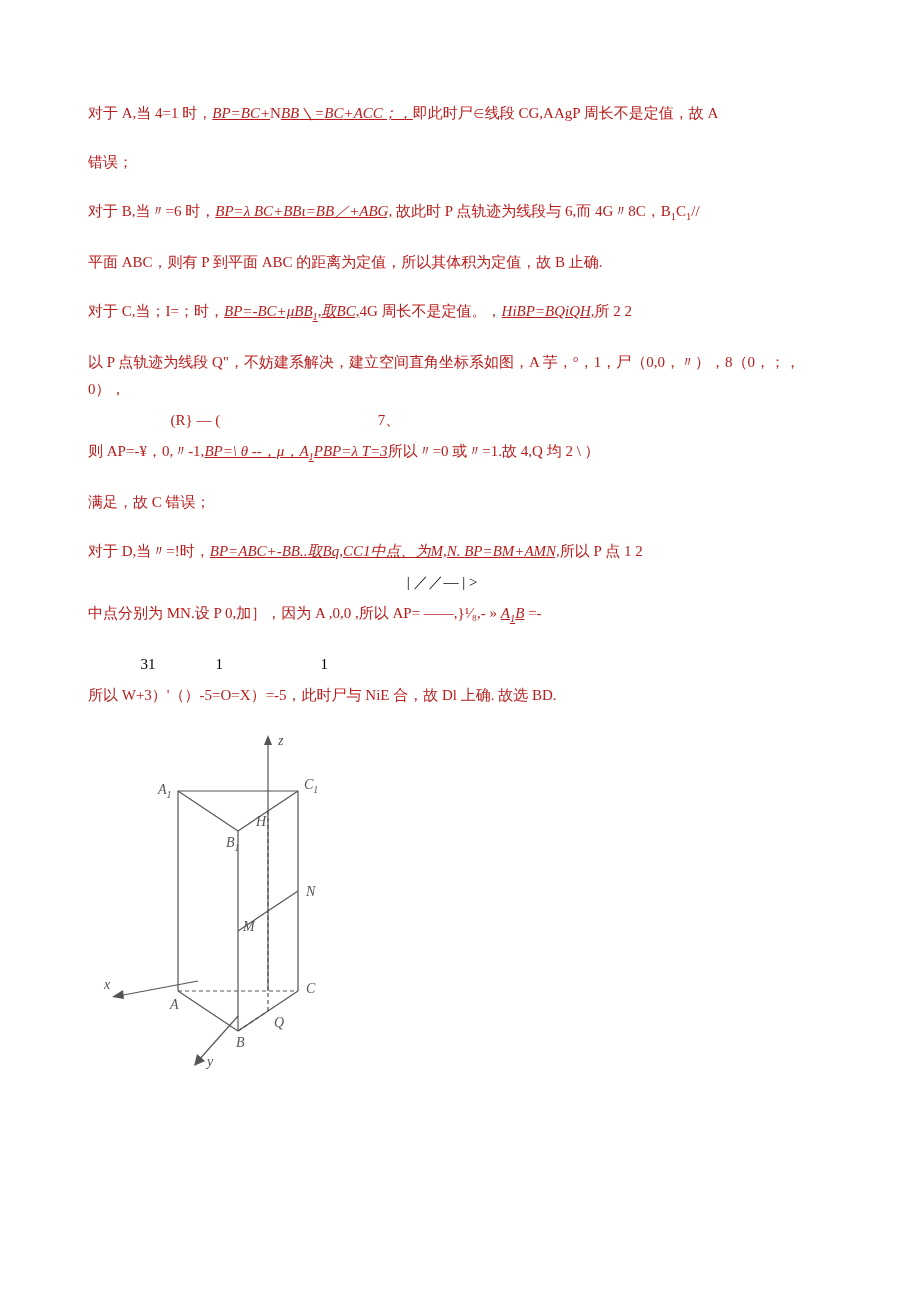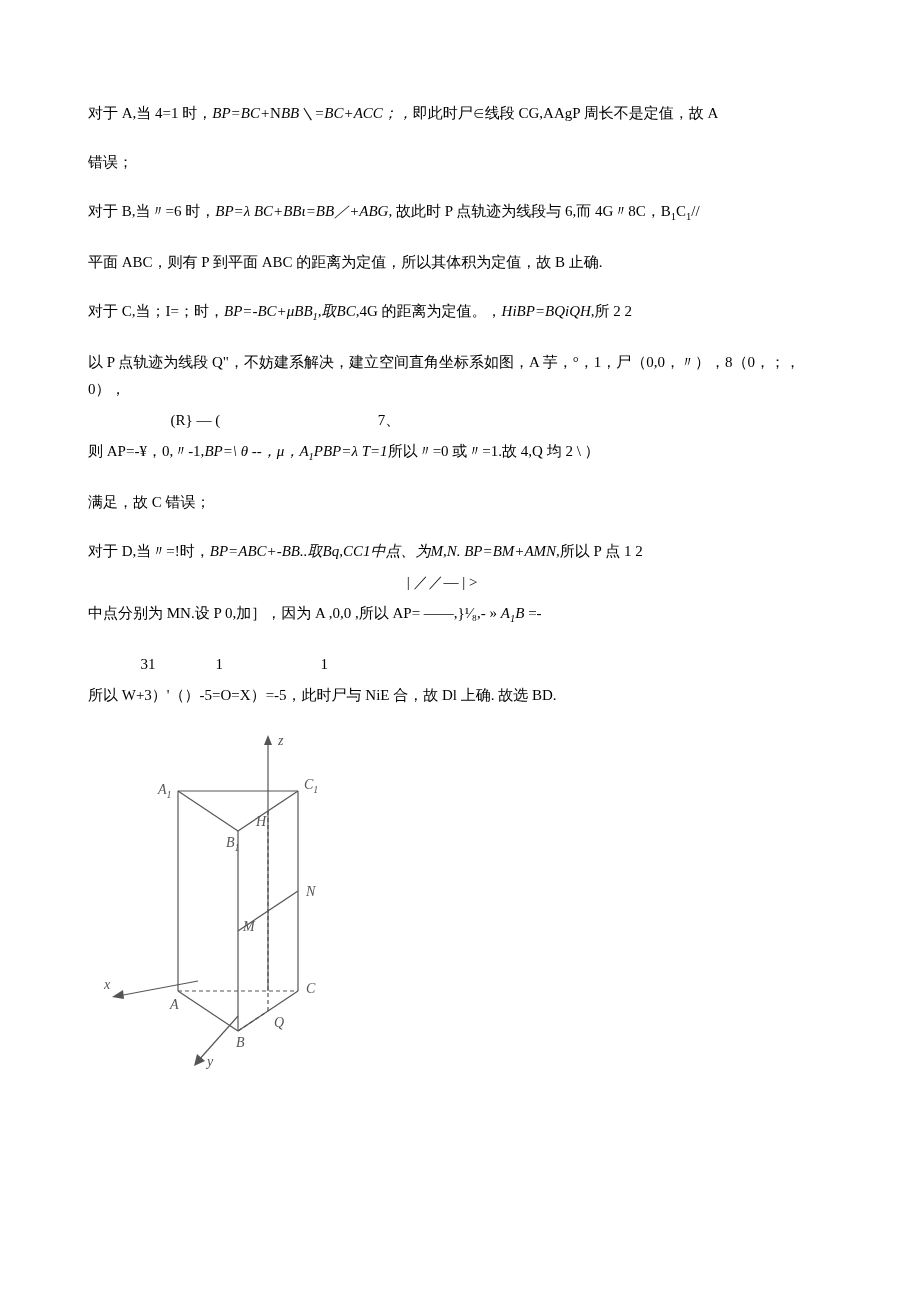--- a/index.html
+++ b/index.html
@@ -6,23 +6,23 @@
     body {
       width: 920px;
       background: #fff;
       font-family: "SimSun", "宋体", serif;
       font-size: 15px;
       line-height: 1.8;
       padding: 100px 88px 40px 88px;
       color: #000;
     }
     .para { margin-bottom: 22px; }
-    .red { color: #000000; }
+    .red { color: #b91c1c; }
     .black { color: #000; }
-    .ital { font-style: italic; font-family: "Times New Roman", serif; }
+    .ital { font-style: italic; font-family: "Times New Roman", serif; text-decoration: underline; }
     .tnr { font-family: "Times New Roman", serif; }
     .sub { font-size: 0.7em; vertical-align: sub; }
     .tight { margin-bottom: 4px; }
     .diagram-wrap { margin-top: 10px; }
     svg { display: block; }
     .axis { stroke: #555; stroke-width: 1.2; fill: none; }
     .arrowhead { fill: #555; }
     .solid { stroke: #555; stroke-width: 1.2; fill: none; }
     .dashed { stroke: #555; stroke-width: 1.2; fill: none; stroke-dasharray: 4 3; }
     .lbl { font-family: "Times New Roman", serif; font-size: 14px; fill: #555; font-style: italic; }
@@ -41,32 +41,32 @@
 
 <div class="para">
   <span class="red">对于 B,当〃=6 时，</span><span class="red ital">BP=λ BC+BBι=BB／+ABG,</span><span class="red"> 故此时 P 点轨迹为线段与 6,而 4G〃8C，B</span><span class="red tnr sub">1</span><span class="red tnr">C</span><span class="red tnr sub">1</span><span class="red tnr">//</span>
 </div>
 
 <div class="para">
   <span class="red">平面 ABC，则有 P 到平面 ABC 的距离为定值，所以其体积为定值，故 B 止确.</span>
 </div>
 
 <div class="para">
-  <span class="red">对于 C,当；I=；时，</span><span class="red ital">BP=-BC+μBB</span><span class="red ital sub">1</span><span class="red ital">,</span><span class="red ital">取BC,</span><span class="red">4G 的距离为定值。，</span><span class="red ital">HiBP=BQiQH,</span><span class="red">所 2        2</span>
+  <span class="red">对于 C,当；I=；时，</span><span class="red ital">BP=-BC+μBB</span><span class="red ital sub">1</span><span class="red ital">,</span><span class="red ital">取BC,</span><span class="red">4G 周长不是定值。，</span><span class="red ital">HiBP=BQiQH,</span><span class="red">所 2        2</span>
 </div>
 
 <div class="para tight">
   <span class="red">以 P 点轨迹为线段 Q"，不妨建系解决，建立空间直角坐标系如图，A 芋，°，1，尸（0,0，〃），8（0，；，0），</span>
 </div>
 
 <div class="tight">
   <span class="red tnr" style="white-space:pre;">                      (R} — (                                          7、</span>
 </div>
 <div class="para">
-  <span class="red">则 AP=-¥，0,〃-1,</span><span class="red ital">BP=\ θ --，μ，A</span><span class="red ital sub">1</span><span class="red ital">PBP=λ T=1</span><span class="red">所以〃=0 或〃=1.故 4,Q 均 2             \             ）</span>
+  <span class="red">则 AP=-¥，0,〃-1,</span><span class="red ital">BP=\ θ --，μ，A</span><span class="red ital sub">1</span><span class="red ital">PBP=λ T=3</span><span class="red">所以〃=0 或〃=1.故 4,Q 均 2             \             ）</span>
 </div>
 
 <div class="para">
   <span class="red">满足，故 C 错误；</span>
 </div>
 
 <div class="tight">
   <span class="red">对于 D,当〃=!时，</span><span class="red ital">BP=ABC+-BB..</span><span class="red ital">取Bq,CC1中点、为M,N. BP=BM+AMN,</span><span class="red">所以 P 点 1 2</span>
 </div>
 <div class="tight">

